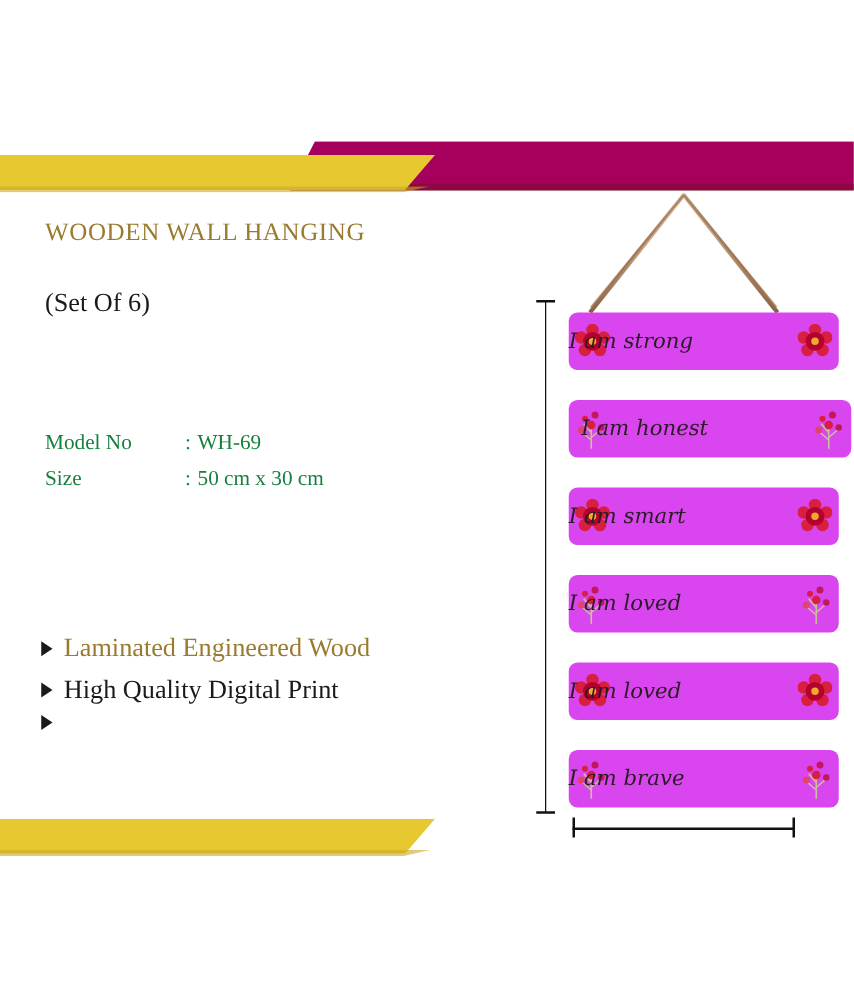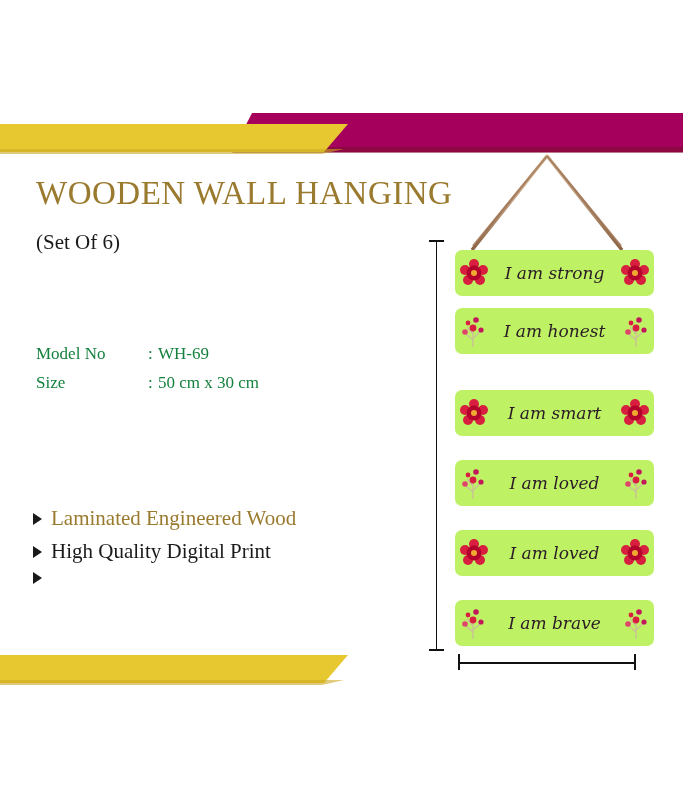--- a/index.html
+++ b/index.html
@@ -40,21 +40,21 @@
   }
   .banner-yellow-bottom-shadow{
     position:absolute;left:0px;top:680px;width:344px;height:5px;
     background:#c9a81f;opacity:.6;
     clip-path:polygon(0 0, 344px 0, 322px 5px, 0 5px);
   }
 
   
   .title{
     position:absolute;left:36px;top:175px;
-    font-size:33px;letter-spacing:.5px;
+    font-size:20px;letter-spacing:.5px;
     color:#9a7a2e;white-space:nowrap;
   }
   .subtitle{
     position:absolute;left:36px;top:230px;
     font-size:21px;color:#1a1a1a;white-space:nowrap;
   }
 
   .spec-table{position:absolute;left:36px;top:344px;font-size:17px;color:#15803d;}
   .spec-row{display:flex;align-items:baseline;margin-bottom:9px;}
   .spec-label{width:112px;white-space:nowrap;}
@@ -67,23 +67,23 @@
     width:0;height:0;margin-right:9px;
     border-left:9px solid #1a1a1a;
     border-top:6px solid transparent;
     border-bottom:6px solid transparent;
   }
 
   
   .product{position:absolute;left:425px;top:140px;width:250px;height:540px;}
 
   .plaque{
-    position:absolute;left:30px;width:199px;height:46px;
-    background:#bef264;border-radius:7px;
-    display:flex;align-items:center;justify-content:center;
+    position:absolute;left:30px;width:216px;height:46px;
+    background:#d946ef;border-radius:7px;
+    display:flex;align-items:center;
   }
   .plaque-text{
     font-family:"DejaVu Serif",serif;
     font-style:italic;
     font-size:17px;color:#2b1b26;
     white-space:nowrap;
     position:relative;z-index:3;
   }
 
   .flower{position:absolute;top:50%;transform:translateY(-50%);z-index:2;}
@@ -186,21 +186,21 @@
             <circle cx="23" cy="11" r="5"></circle>
             <circle cx="20" cy="21" r="5"></circle>
           <circle cx="8" cy="21" r="5"></circle>
             <circle cx="5" cy="11" r="5"></circle>
         </g>
         <circle cx="14" cy="14" r="7.5" fill="#b3032c"></circle>
         <circle cx="14" cy="14" r="3" fill="#f0a830"></circle>
       </svg>
     </div>
 
-    <div class="plaque" style="top:168px;">
+    <div class="plaque" style="top:180px;padding-left:10px;">
       <svg class="flower left" width="26" height="34" viewBox="0 0 26 34">
         <g stroke="#cbbf9a" stroke-width="1.3" fill="none">
           <path d="M13,33 L13,16"></path>
             <path d="M13,26 L5,19"></path>
             <path d="M13,24 L21,17"></path>
             <path d="M13,20 L7,13"></path>
         </g>
         <circle cx="13" cy="14" r="3.4" fill="#d81f3f"></circle>
         <circle cx="5" cy="18" r="2.8" fill="#e0446a"></circle>
         <circle cx="21" cy="16" r="2.6" fill="#c2185b"></circle>

